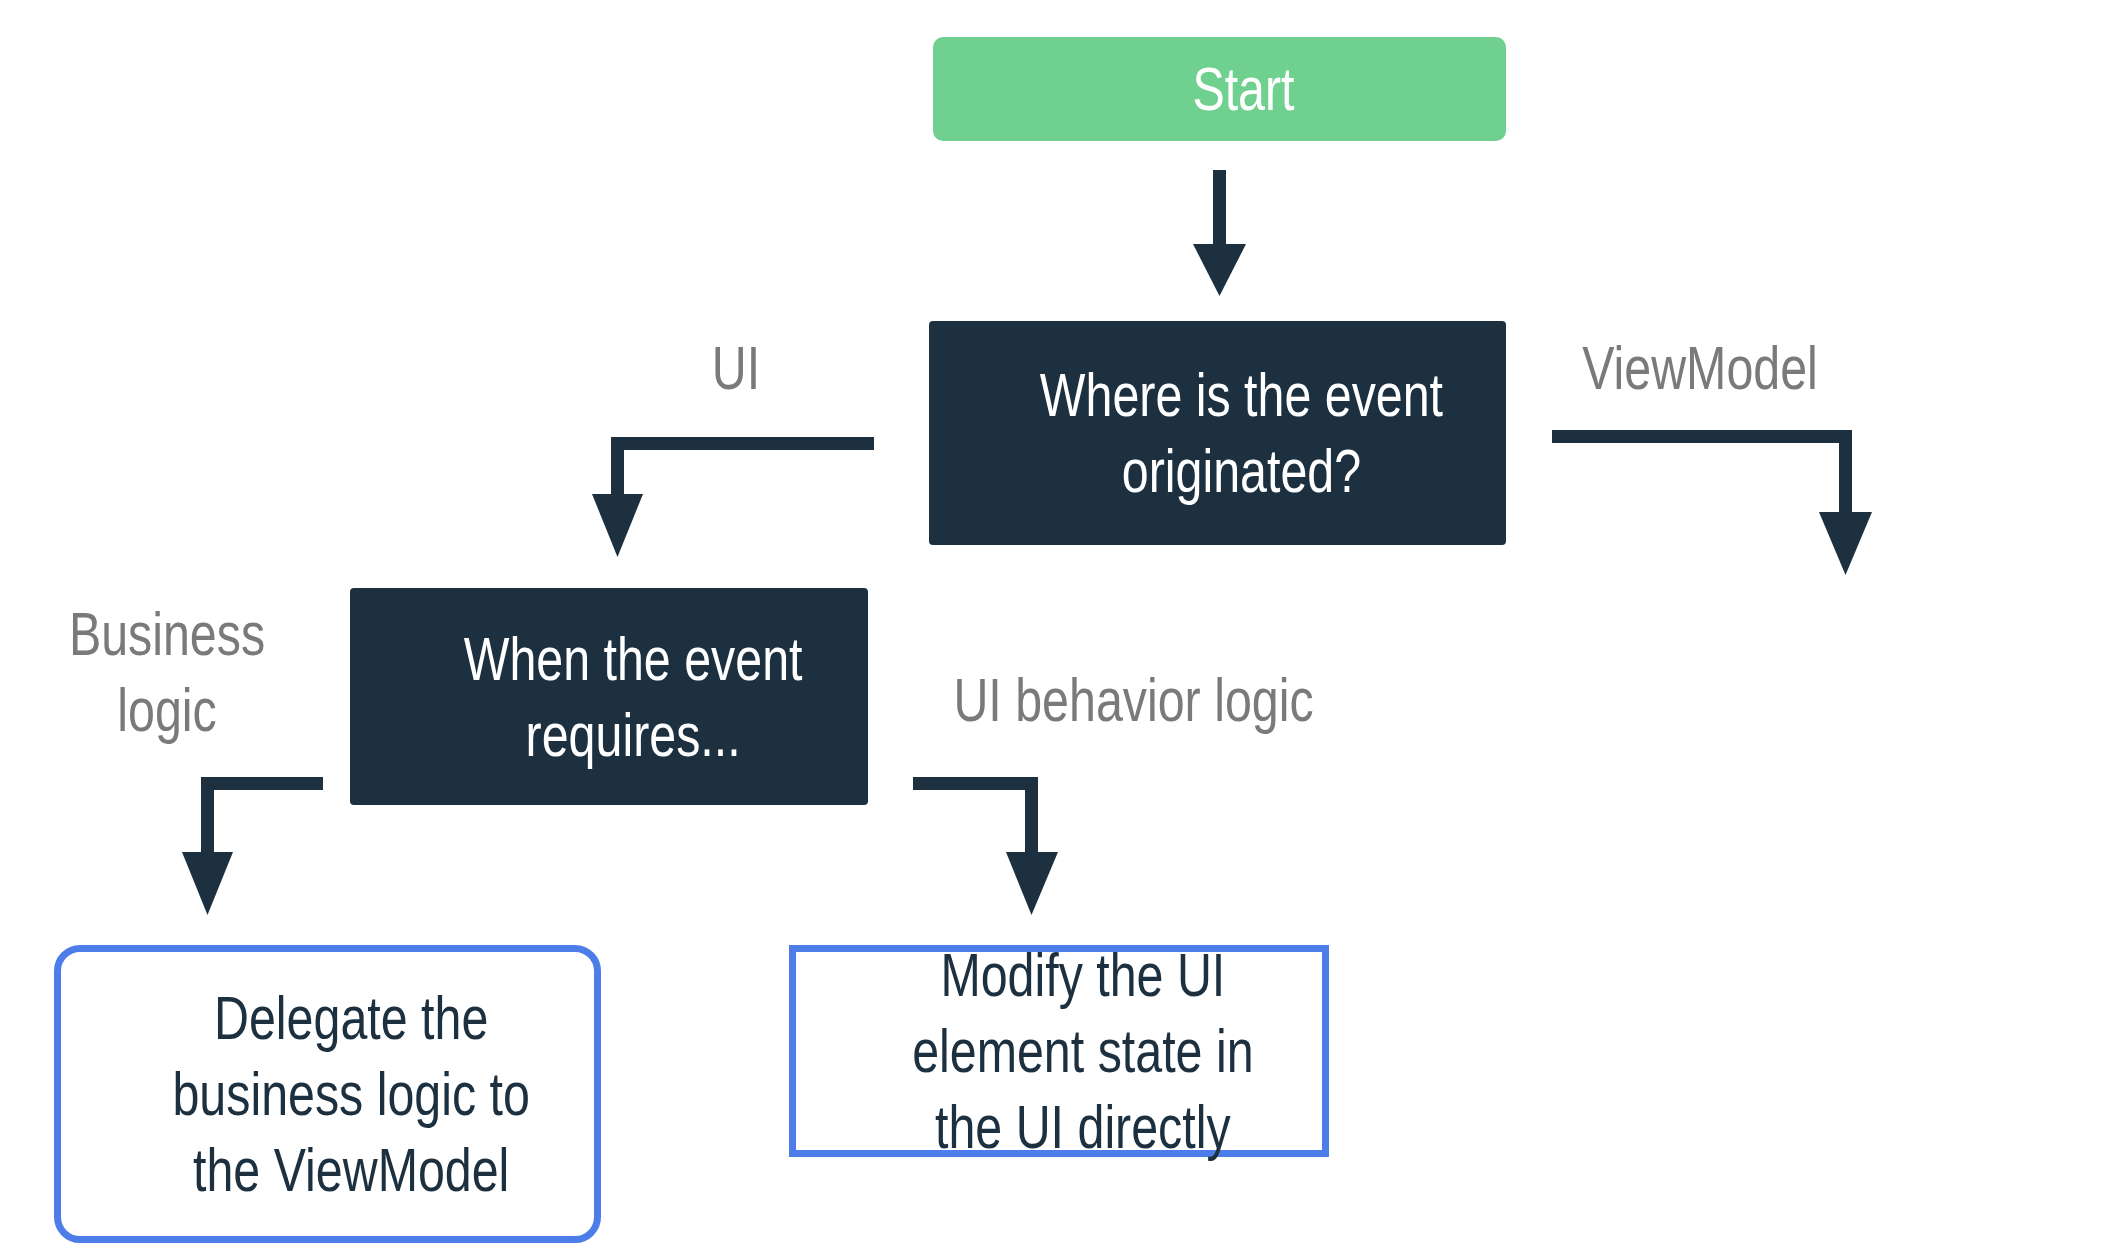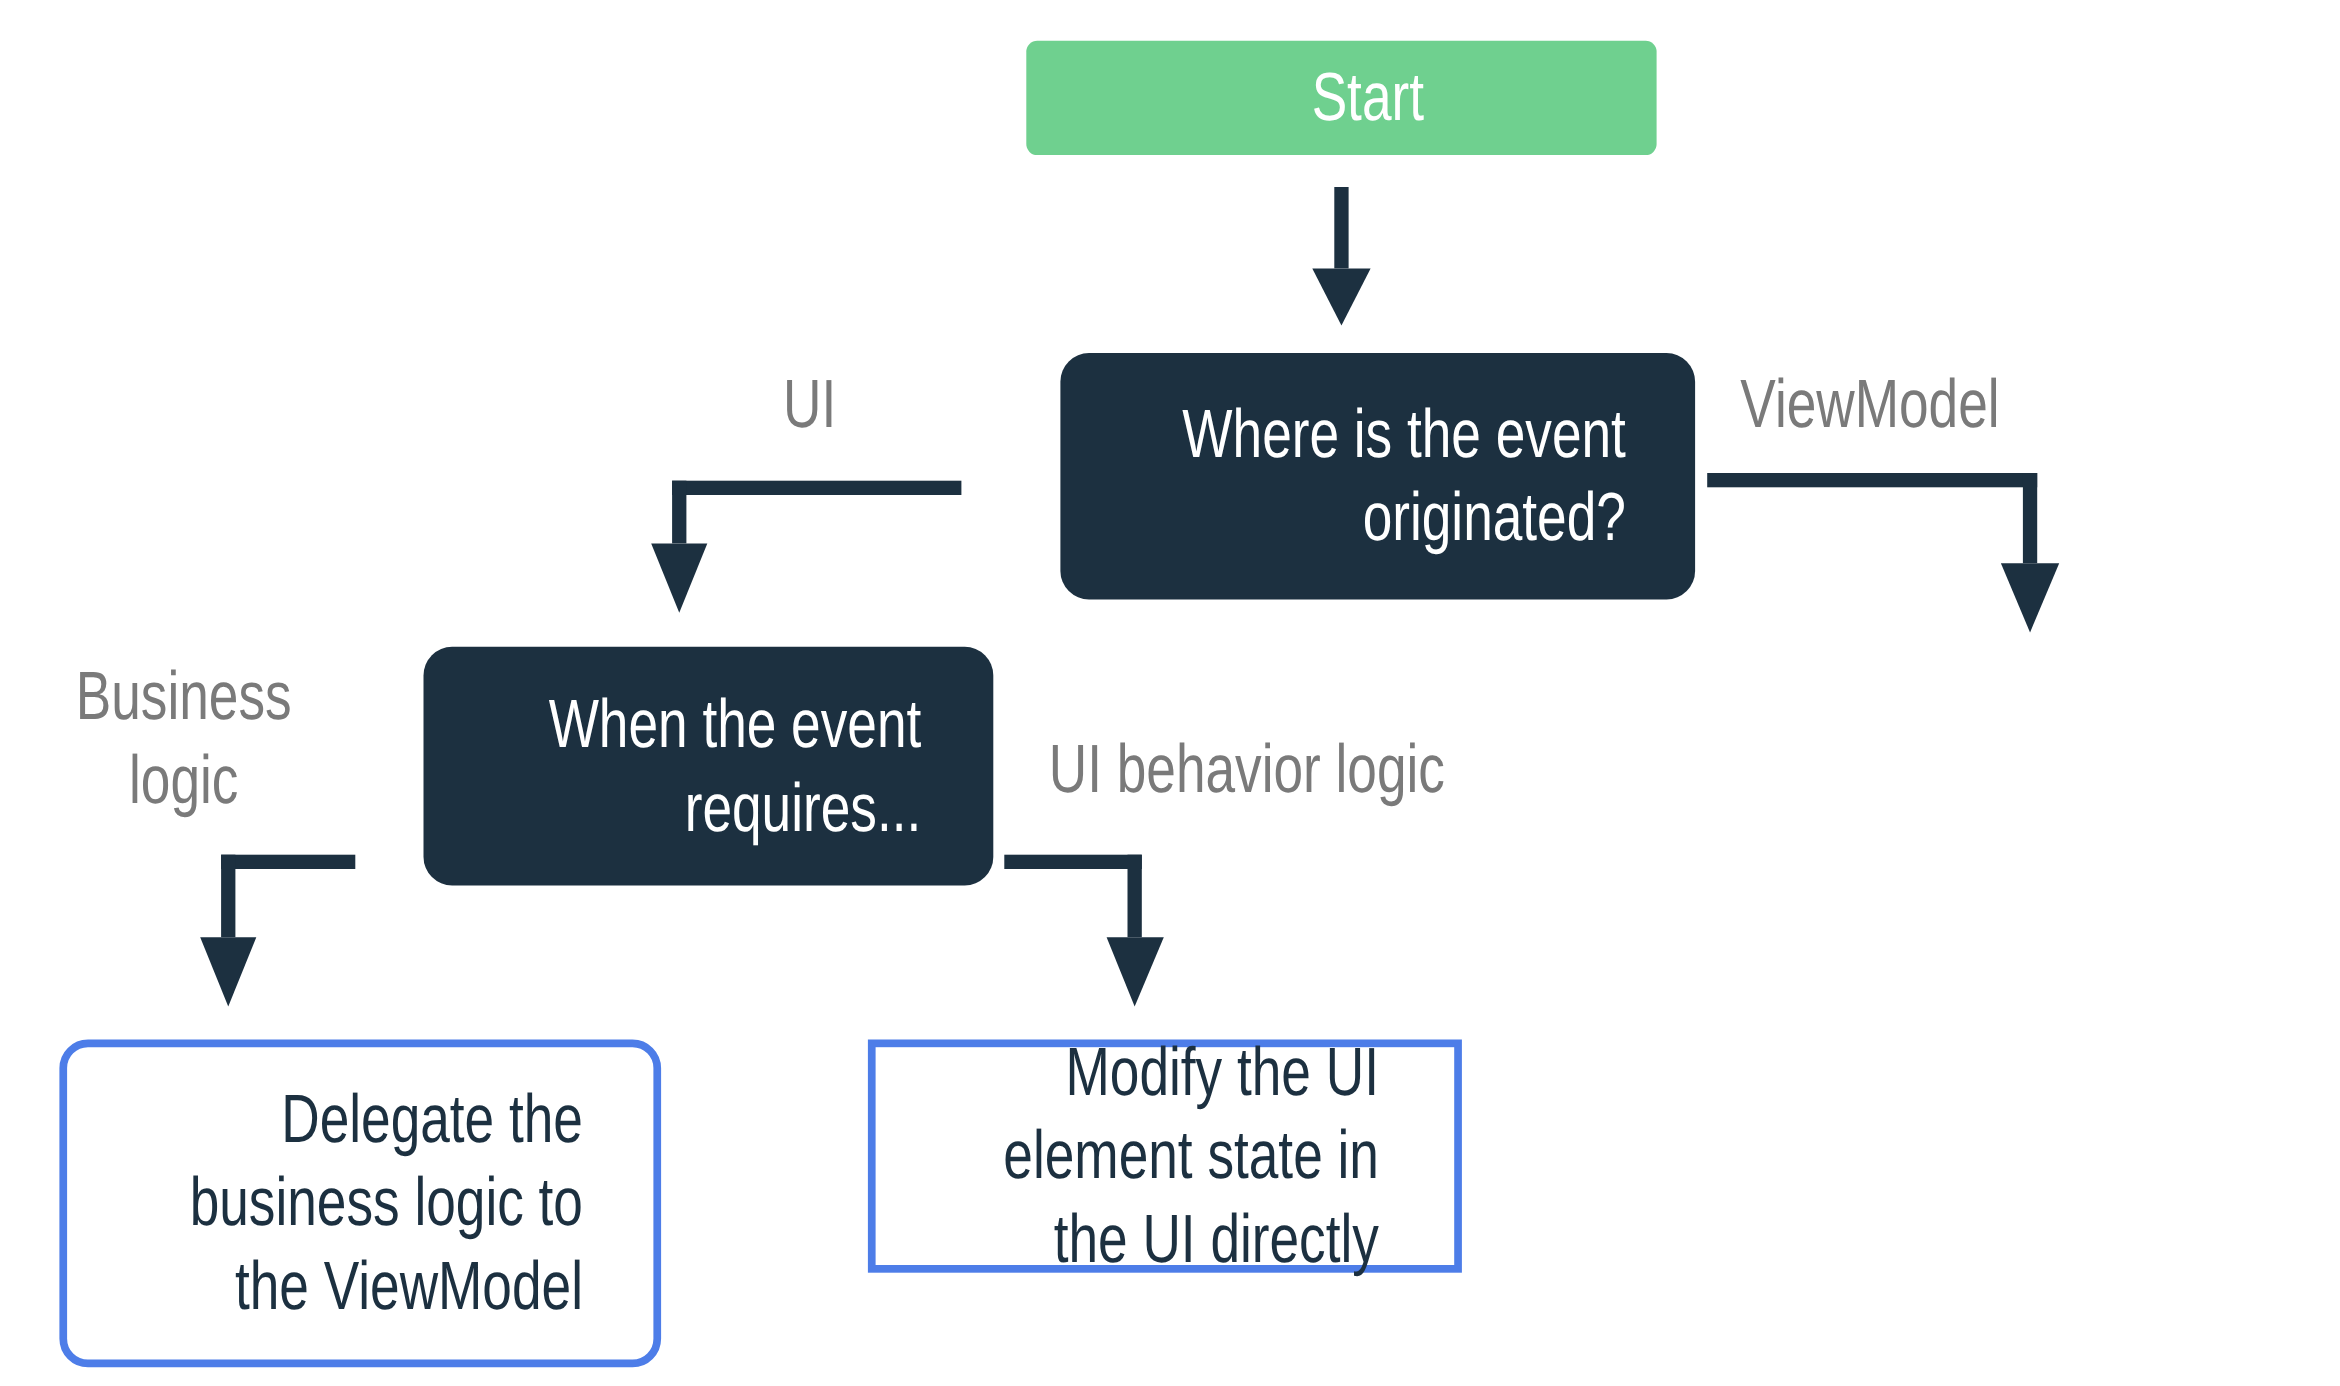--- a/index.html
+++ b/index.html
@@ -8,25 +8,25 @@
   *{margin:0;padding:0;box-sizing:border-box;}
   html,body{background:var(--background);}
   body{font-family:"Liberation Sans",sans-serif;}
   .canvas{
     position:relative;width:2127px;height:1260px;background:var(--background);overflow:hidden;
   }
   .arrows{position:absolute;left:0;top:0;width:2127px;height:1260px;}
   .arrows rect,.arrows polygon{fill:var(--navy);}
   .node{
     position:absolute;display:flex;align-items:center;justify-content:center;
-    text-align:right;font-size:62px;line-height:76px;font-weight:400;padding-left:48px;
+    text-align:center;font-size:62px;line-height:76px;font-weight:400;padding-left:48px;
   }
   .node .txt{transform:scaleX(0.78);transform-origin:50% 50%;white-space:nowrap;}
   .node-start{background:var(--green);color:var(--white);border-radius:10px;}
-  .node-decision{background:var(--navy);color:var(--white);border-radius:26px;margin-left:35px;}
+  .node-decision{background:var(--navy);color:var(--white);border-radius:4px;}
   .node-result{background:var(--white);color:var(--navy);border:7px solid var(--blue);}
   .edge-label{
     position:absolute;color:var(--gray);font-size:62px;line-height:76px;font-weight:400;
     text-align:center;transform:scaleX(0.78);transform-origin:50% 50%;white-space:nowrap;
   }
 </style>
 </head>
 <body>
 
 <div class="canvas">

